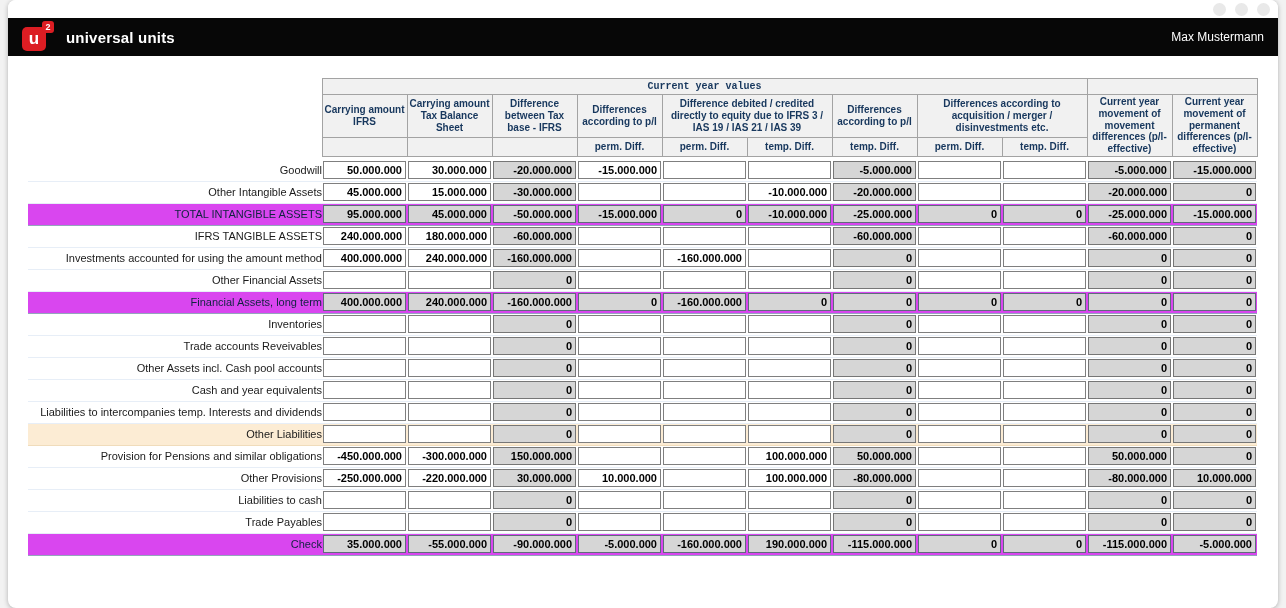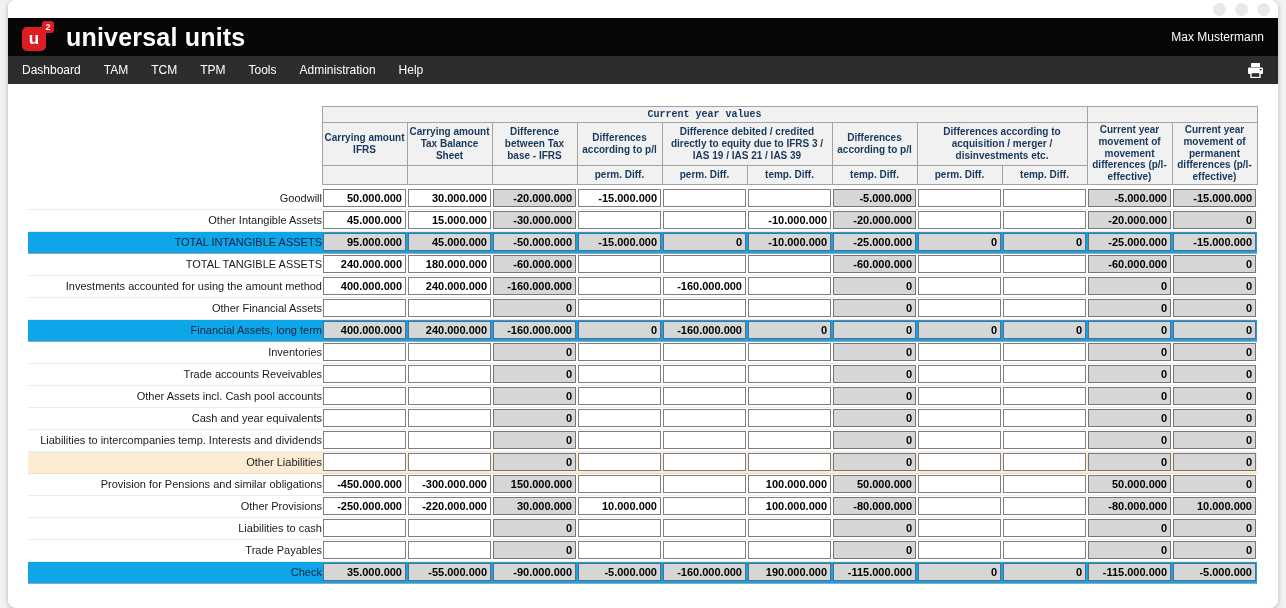--- a/index.html
+++ b/index.html
@@ -12,21 +12,21 @@
   .winbar { height:18px; background:#fff; display:flex; align-items:center; justify-content:flex-end; padding-right:8px; gap:9px; }
   .windot { width:13px; height:13px; border-radius:50%; background:#e9e9e9; }
 
   
   .brandbar { height:38px; background:#070707; display:flex; align-items:center; padding:0 14px; color:#fff; }
   .logo { position:relative; width:26px; height:25px; margin-right:18px; margin-top:2px; }
   .logo .lbox { position:absolute; left:0; top:1px; width:24px; height:24px; background:#dc1d23; border-radius:5px;
                 color:#fff; font-weight:bold; font-size:17px; text-align:center; line-height:23px; }
   .logo .lsup { position:absolute; left:20px; top:-5px; width:12px; height:12px; background:#dc1d23; border-radius:3px;
                 color:#fff; font-weight:bold; font-size:9px; text-align:center; line-height:12px; }
-  .brand { font-weight:bold; font-size:25px; letter-spacing:.2px; }
+  .brand { font-weight:bold; font-size:15px; letter-spacing:.2px; }
   .user { margin-left:auto; font-size:12px; }
 
   
   .navbar { height:28px; background:#2d2d2d; display:flex; align-items:center; padding:0 14px; gap:23px; }
   .navitem { color:#fff; font-size:12px; cursor:pointer; }
   .print { margin-left:auto; display:flex; align-items:center; cursor:pointer; }
 
   
   .content { padding:22px 20px 20px 20px; background:#fff; }
 
@@ -38,21 +38,21 @@
        text-align:center; vertical-align:middle; }
   th.gh { height:16px;font-family:Liberation Mono, monospace; }
   th.hc { height:40px; padding:1px 2px; line-height:1.18; }
   th.sc { height:18px; }
   td.sp { border:none; background:transparent; }
   tr.gap td { border:none; height:3px; }
 
   td.lbl { font-size:11px; color:#1a1a1a; padding-left:4px; text-align:right; vertical-align:middle; }
   td.dc  { padding:0; height:22px; vertical-align:middle; }
   tr.normal td { border-bottom:1px solid #e7eef7; }
-  tr.total td  { background:#0ea5e9; border-top:1px solid #c6d0de; border-bottom:1px solid #93a5bc; }
+  tr.total td  { background:#d946ef; border-top:1px solid #c6d0de; border-bottom:1px solid #93a5bc; }
   tr.total td.lbl { color:#10233f; }
   tr.accent td { background:#fcecd4; border-bottom:1px solid #f0dcbb; }
 
   input.box { display:block; width:83px; margin:0 1px; height:18px; border:1px solid #7f7f7f; background:#fff;
               font-family:"Liberation Sans", sans-serif; font-weight:bold; font-size:11px; color:#000;
               text-align:right; padding:0 3px; }
   input.box.ro { background:#d6d6d6; border-color:#767676; }
   tr.total input.box.ro { border-color:#5f6b7c; }
 </style>
 </head>
@@ -68,31 +68,20 @@
 
   <header class="brandbar">
     <div class="logo">
       <div class="lbox">u</div>
       <div class="lsup">2</div>
     </div>
     <div class="brand">universal units</div>
     <div class="user">Max Mustermann</div>
   </header>
 
-  <nav class="navbar">
-    <span id="nav-slot" style="display:contents"><span class="navitem">Dashboard</span><span class="navitem">TAM</span><span class="navitem">TCM</span><span class="navitem">TPM</span><span class="navitem">Tools</span><span class="navitem">Administration</span><span class="navitem">Help</span></span>
-    <span class="print">
-      <svg width="17" height="15" viewBox="0 0 17 15">
-        <rect x="4" y="0" width="9" height="4" fill="#ffffff"></rect>
-        <rect x="1" y="4.5" width="15" height="6.5" rx="1.2" fill="#ffffff"></rect>
-        <rect x="4" y="9.5" width="9" height="5" fill="#2d2d2d" stroke="#ffffff" stroke-width="1.4"></rect>
-        <rect x="12.6" y="6" width="2" height="1.4" fill="#2d2d2d"></rect>
-      </svg>
-    </span>
-  </nav>
 
   <main class="content">
     <table>
       <colgroup id="cols-slot">
           <col class="c-label">
           <col class="c-data">
           <col class="c-data">
           <col class="c-data">
           <col class="c-data">
           <col class="c-data">
@@ -240,21 +229,21 @@
               <input class="box ro" readonly="" value="0" style="">
             </td>
             <td class="dc">
               <input class="box ro" readonly="" value="-25.000.000" style="">
             </td>
             <td class="dc">
               <input class="box ro" readonly="" value="-15.000.000" style="">
             </td>
           </tr>
           <tr class="normal">
-            <td class="lbl">TOTAL TANGIBLE ASSETS</td>
+            <td class="lbl">IFRS TANGIBLE ASSETS</td>
             <td class="dc">
               <input class="box" value="240.000.000" style="">
             </td>
             <td class="dc">
               <input class="box" value="180.000.000" style="">
             </td>
             <td class="dc">
               <input class="box ro" readonly="" value="-60.000.000" style="">
             </td>
             <td class="dc">

